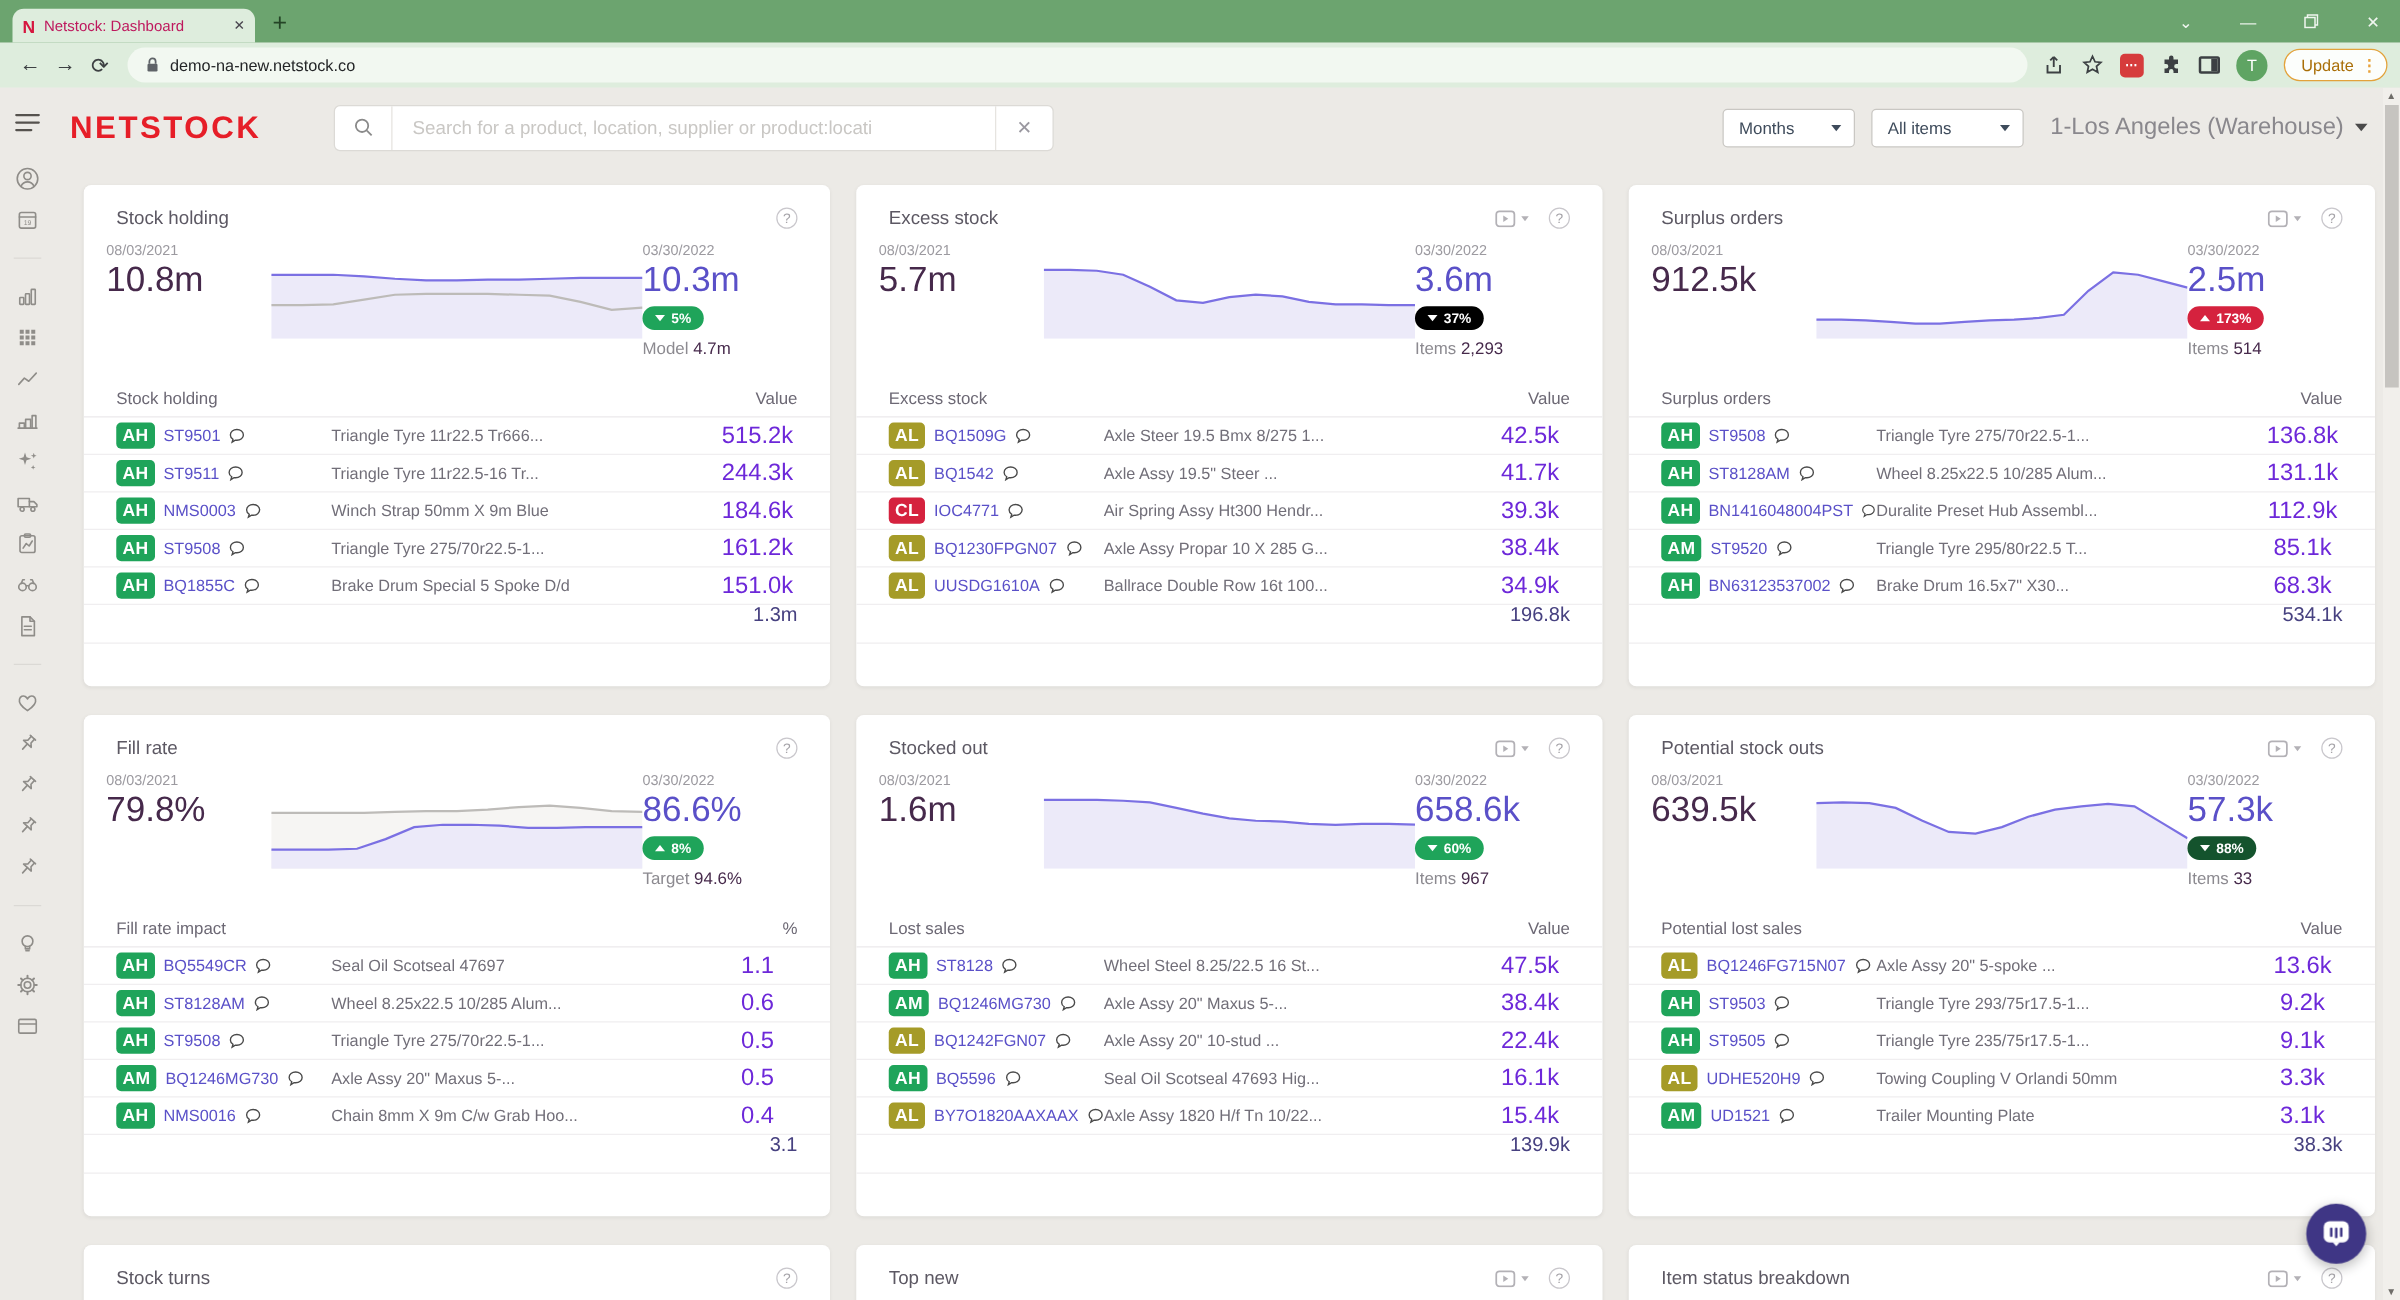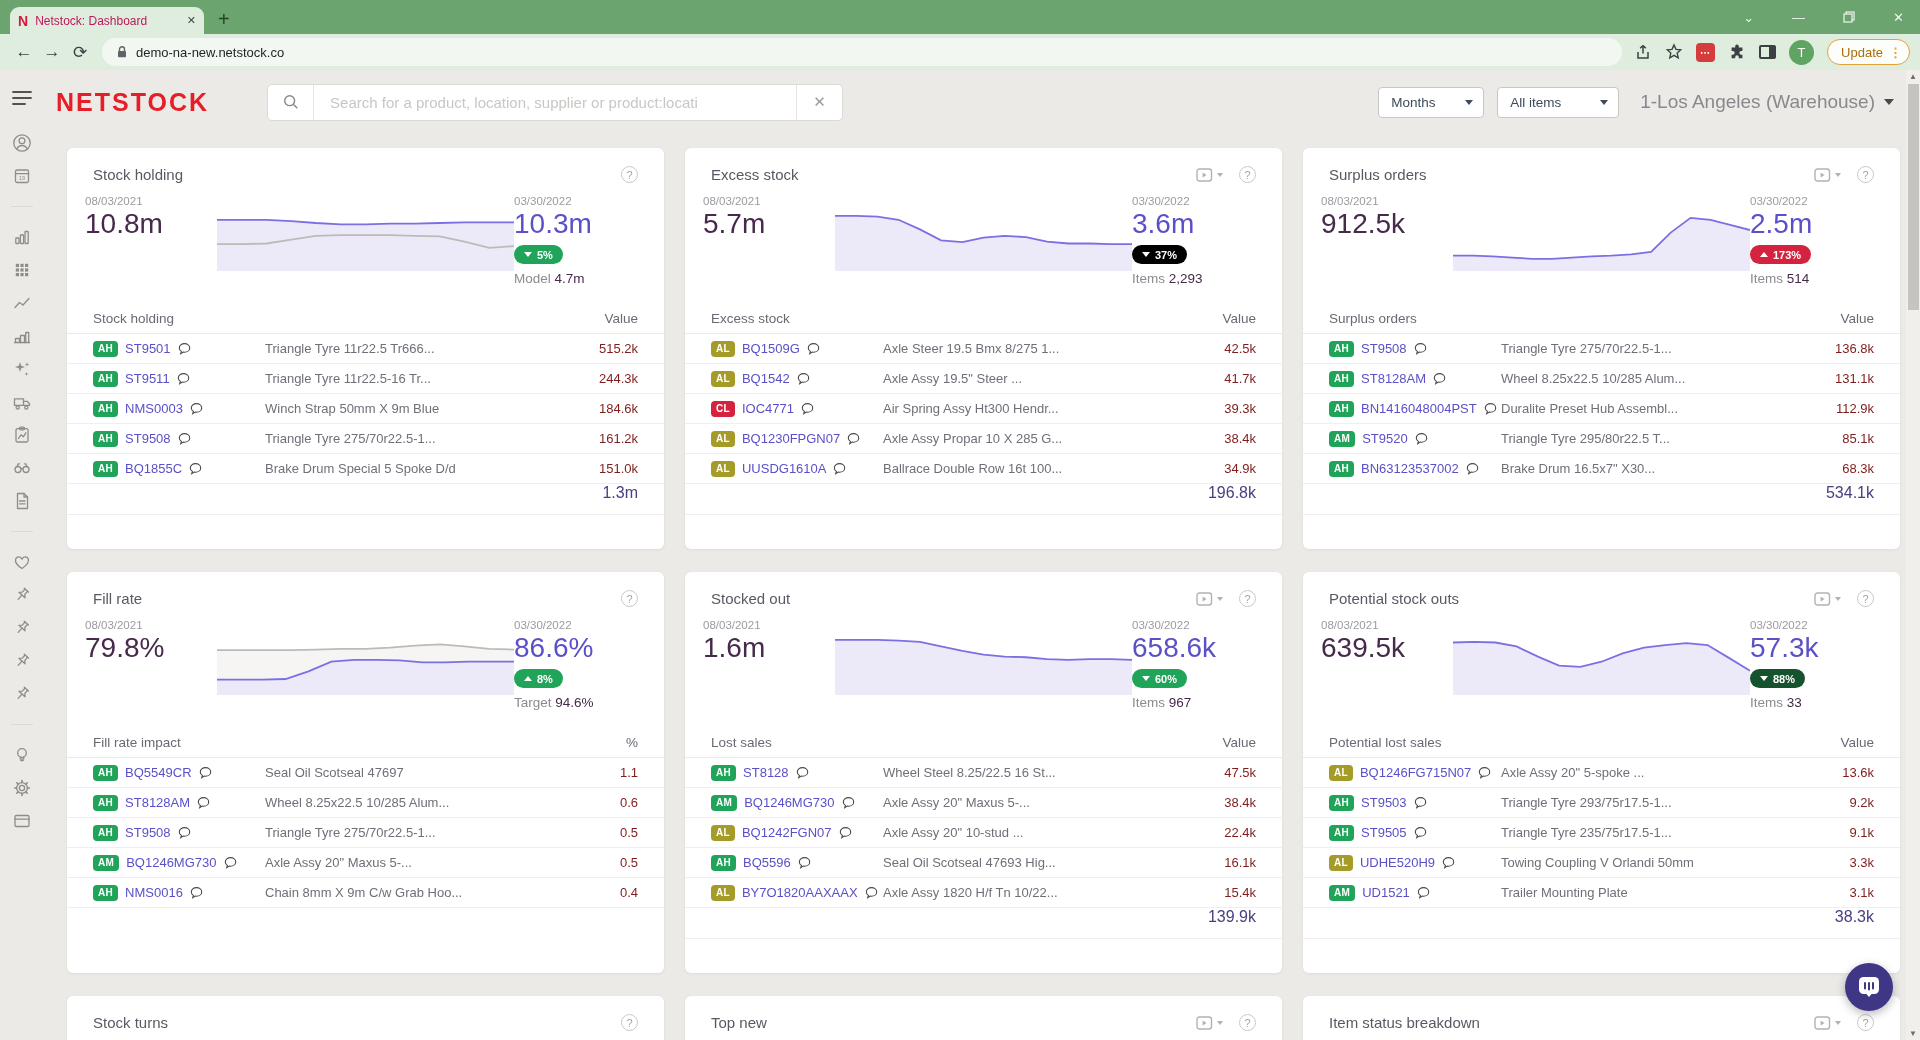--- a/index.html
+++ b/index.html
@@ -69,27 +69,27 @@
   .pill { display:inline-flex; align-items:center; gap:5px; margin-top:5px; padding:3.5px 10px; border-radius:11px; color:#fff; font-size:11px; font-weight:700; }
   .tri { width:0; height:0; border-left:4px solid transparent; border-right:4px solid transparent; }
   .tri.down { border-top:5px solid #fff; } .tri.up { border-bottom:5px solid #fff; }
   .footnote { margin-top:7px; font-size:13.5px; color:#8C8A90; }
   .footnote b { color:#46294B; font-weight:400; }
   .spark { flex:1; height:64px; margin-top:12px; min-width:0; }
 
   .table-head { display:flex; justify-content:space-between; padding:0 26px; margin-top:18px; height:30px; align-items:center; font-size:13.5px; color:#6C6874; border-bottom:1px solid #EBE9EB; }
   .trow { display:flex; align-items:center; padding:0 26px; height:30px; border-bottom:1px solid #F0EEF0; }
   .code-cell { width:172px; display:flex; align-items:center; gap:7px; flex-shrink:0; }
-  .badge { font-size:10px; font-weight:700; color:#fff; padding:2.5px 5px; border-radius:4px; letter-spacing:.3px; line-height:1.1; }
+  .badge { font-size:14px; font-weight:700; color:#fff; padding:2.5px 5px; border-radius:4px; letter-spacing:.3px; line-height:1.1; }
   .code { font-size:13px; color:#5A50C8; white-space:nowrap; }
   .desc { flex:1; font-size:13px; color:#716E78; white-space:nowrap; overflow:hidden; min-width:0; }
   .bar-cell { width:90px; flex-shrink:0; }
   .bar-track { width:58px; height:5px; background:#E9E7E3; border-radius:3px; }
   .bar-fill { height:5px; background:#39316E; border-radius:3px; }
-  .tvalue { width:64px; text-align:right; font-size:13px; color:#7f1d1d; flex-shrink:0; }
+  .tvalue { width:64px; text-align:center; font-size:19px; color:#6d28d9; flex-shrink:0; }
   .trow-total { height:31px; display:flex; justify-content:flex-end; align-items:flex-start; padding:0 26px; font-size:16px; color:#474180; border-bottom:1px solid #F0EEF0; }
 
   
   .scrollstrip { position:fixed; right:0; top:70px; width:14px; height:970px; background:#F1EFEB; }
   .scroll-up, .scroll-down { position:absolute; left:0; width:14px; text-align:center; font-size:8px; color:#6F6D69; }
   .scroll-up { top:2px; } .scroll-down { bottom:2px; }
   .thumb { position:absolute; top:14px; left:1.5px; width:11px; height:226px; background:#C6C4C0; }
   .chat { position:fixed; right:27px; bottom:29px; width:48px; height:48px; border-radius:50%; background:#3F3685; display:grid; place-items:center; box-shadow:0 3px 10px rgba(0,0,0,.28); border:0; }
 </style>
 </head>
@@ -743,20 +743,23 @@
       <span class="code">NMS0016</span>
       <svg class="comment" width="13" height="13" viewBox="0 0 13 13">
                   <path d="M6.5 1.6C3.6 1.6 1.3 3.5 1.3 5.9c0 1.4.8 2.7 2.1 3.5l-.7 2.3 2.5-1.6c.4.1.8.1 1.3.1 2.9 0 5.2-1.9 5.2-4.3S9.4 1.6 6.5 1.6z" fill="none" stroke="#4A4A4A" stroke-width="1.1"></path>
                 </svg>
     </span>
     <span class="desc">Chain 8mm X 9m C/w Grab Hoo...</span>
     <span class="bar-cell"><span class="bar-track"><span class="bar-fill" style="width: 13%;"></span></span></span>
     <span class="tvalue">0.4</span>
   </div>
           </div>
+    <div class="trow-total">
+            <span>3.1</span>
+          </div>
   </section>
         <section class="card">
     <div class="card-head">
       <span class="card-title">Stocked out</span>
       <span class="head-icons">
         <span class="pres-wrap">
           <svg width="17" height="14" viewBox="0 0 17 14">
                   <rect x="1" y="1" width="14.5" height="12" rx="2.5" fill="none" stroke="#B3B1B6" stroke-width="1.4"></rect>
                   <path d="M6.6 4.4L10.6 7l-4 2.6z" fill="#B3B1B6"></path>
                 </svg>

